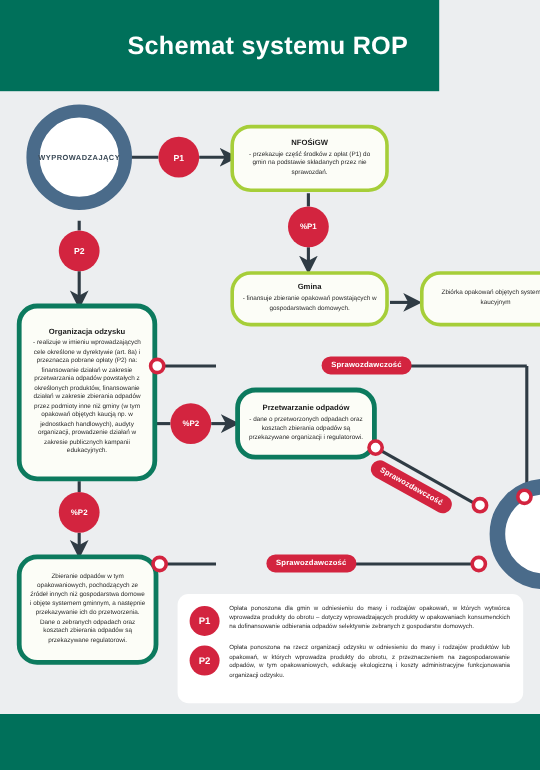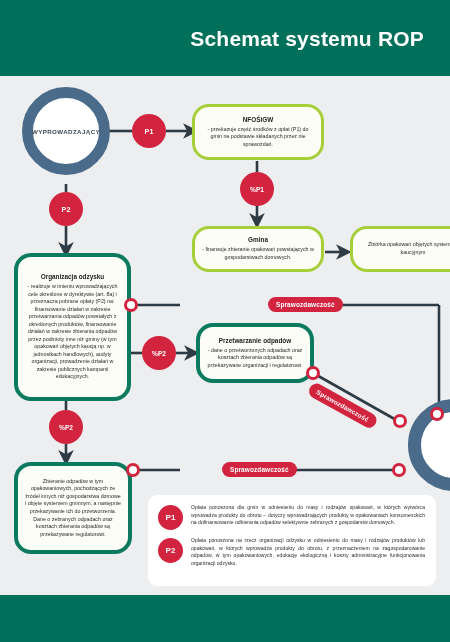--- a/index.html
+++ b/index.html
@@ -4,21 +4,21 @@
 <style>
   html,body{margin:0;padding:0;}
   body{
     width:450px;height:642px;overflow:hidden;position:relative;
     background:#eceef0;
     font-family:"Liberation Sans","DejaVu Sans",sans-serif;
     -webkit-font-smoothing:antialiased;
   }
   
   .header{
-    position:absolute;left:0;top:0;width:450px;height:76px;
+    position:absolute;left:0;top:0;width:366px;height:76px;
     background:#00705a;
   }
   .header-title{
     position:absolute;right:26px;top:27px;
     color:#ffffff;font-size:21px;font-weight:bold;letter-spacing:.2px;
     white-space:nowrap;
   }
   .footer-bar{
     position:absolute;left:0;bottom:0;width:450px;height:47px;background:#00705a;
   }

